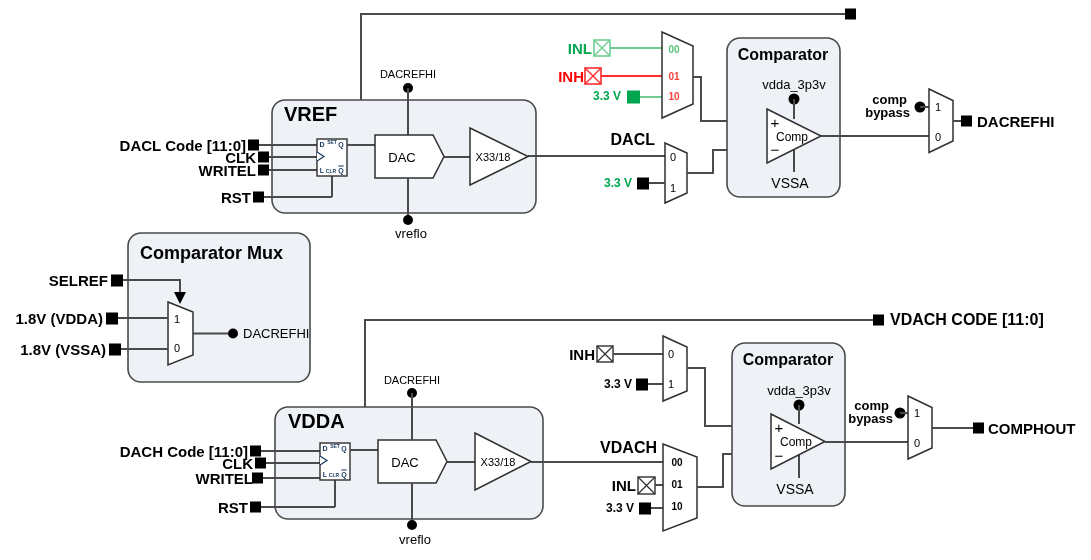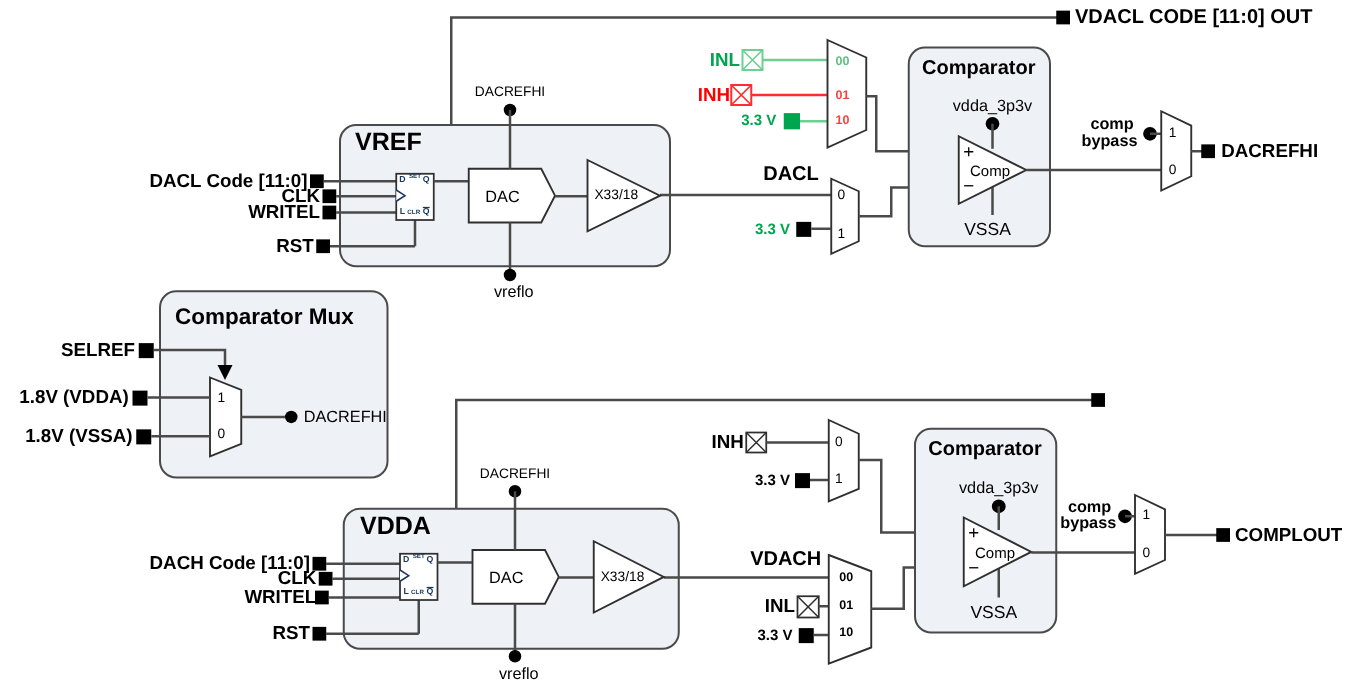--- a/index.html
+++ b/index.html
@@ -130,21 +130,20 @@
   <polygon points="771,414 825,441.5 771,469" fill="#fff" stroke="#2f2f2f" stroke-width="1.5"></polygon>
   <path d="M825,442 H908" fill="none" stroke="#4a4a4a" stroke-width="2"></path>
 
   <circle cx="900" cy="413" r="5.5" fill="#000"></circle>
   <path d="M900,413 H908" stroke="#4a4a4a" stroke-width="2"></path>
   <polygon points="908,396 932,407.5 932,448 908,459" fill="#fff" stroke="#2f2f2f" stroke-width="1.5"></polygon>
   <path d="M932,428 H974" stroke="#4a4a4a" stroke-width="2"></path>
   <rect x="973" y="422.5" width="11" height="11" fill="#000"></rect>
 </svg>
 
-<div class="lbl lv b f16" style="left:860px;top:14px">VDACL CODE [11:0] OUT</div>
 <div class="lbl b f20" style="left:284px;top:104px">VREF</div>
 <div class="lbl lv b f15" style="right:845px;top:145px">DACL Code [11:0]</div>
 <div class="lbl lv b f15" style="right:835px;top:157px">CLK</div>
 <div class="lbl lv b f15" style="right:835px;top:170px">WRITEL</div>
 <div class="lbl lv b f15" style="right:840px;top:197px">RST</div>
 <div class="lbl lc f11" style="left:408px;top:74px">DACREFHI</div>
 <div class="lbl lc f13" style="left:411px;top:233px">vreflo</div>
 <div class="lbl lc f13" style="left:402px;top:157px">DAC</div>
 <div class="lbl lc f11" style="left:493px;top:157px">X33/18</div>
 <div class="lbl lv b f16" style="right:436px;top:140px">DACL</div>
@@ -170,20 +169,21 @@
 <div class="lbl lv b f15" style="left:977px;top:121px">DACREFHI</div>
 
 <div class="lbl b f18" style="left:140px;top:244px">Comparator Mux</div>
 <div class="lbl lv b f15" style="right:983px;top:280px">SELREF</div>
 <div class="lbl lv b f15" style="right:988px;top:318px">1.8V (VDDA)</div>
 <div class="lbl lv b f15" style="right:985px;top:349px">1.8V (VSSA)</div>
 <div class="lbl lc f11" style="left:177px;top:319px">1</div>
 <div class="lbl lc f11" style="left:177px;top:348px">0</div>
 <div class="lbl lv f13" style="left:243px;top:333px">DACREFHI</div>
 
+<div class="lbl lv b f16" style="left:890px;top:320px">VDACH CODE [11:0]</div>
 <div class="lbl b f20" style="left:288px;top:411px">VDDA</div>
 <div class="lbl lv b f15" style="right:843px;top:451px">DACH Code [11:0]</div>
 <div class="lbl lv b f15" style="right:838px;top:463px">CLK</div>
 <div class="lbl lv b f15" style="right:838px;top:478px">WRITEL</div>
 <div class="lbl lv b f15" style="right:843px;top:507px">RST</div>
 <div class="lbl lc f11" style="left:412px;top:380px">DACREFHI</div>
 <div class="lbl lc f13" style="left:415px;top:539px">vreflo</div>
 <div class="lbl lc f13" style="left:405px;top:462px">DAC</div>
 <div class="lbl lc f11" style="left:498px;top:462px">X33/18</div>
 <div class="lbl lv b f16" style="right:434px;top:448px">VDACH</div>
@@ -199,21 +199,21 @@
 <div class="lbl lc b f16" style="left:788px;top:360px">Comparator</div>
 <div class="lbl lc f13" style="left:799px;top:390px">vdda_3p3v</div>
 <div class="lbl lc f15" style="left:779px;top:427px">+</div>
 <div class="lbl lc f15" style="left:779px;top:455px">−</div>
 <div class="lbl lc f12" style="left:796px;top:442px">Comp</div>
 <div class="lbl lc f14" style="left:795px;top:489px">VSSA</div>
 <div class="lbl lv b f13" style="right:202px;top:405px">comp</div>
 <div class="lbl lv b f13" style="right:198px;top:418px">bypass</div>
 <div class="lbl lc f11" style="left:917px;top:413px">1</div>
 <div class="lbl lc f11" style="left:917px;top:443px">0</div>
-<div class="lbl lv b f15" style="left:988px;top:428px">COMPLOUT</div>
+<div class="lbl lv b f15" style="left:988px;top:428px">COMPHOUT</div>
 
 <div class="lbl lc b f7 navy" style="left:322px;top:144px">D</div>
 <div class="lbl lc b f5 navy" style="left:332px;top:142px">SET</div>
 <div class="lbl lc b f7 navy" style="left:341px;top:144px">Q</div>
 <div class="lbl lc b f7 navy" style="left:322px;top:170px">L</div>
 <div class="lbl lc b f5 navy" style="left:331px;top:171px">CLR</div>
 <div class="lbl lc b f7 navy overline" style="left:341px;top:170px">Q</div>
 
 <div class="lbl lc b f7 navy" style="left:325px;top:448px">D</div>
 <div class="lbl lc b f5 navy" style="left:335px;top:446px">SET</div>

